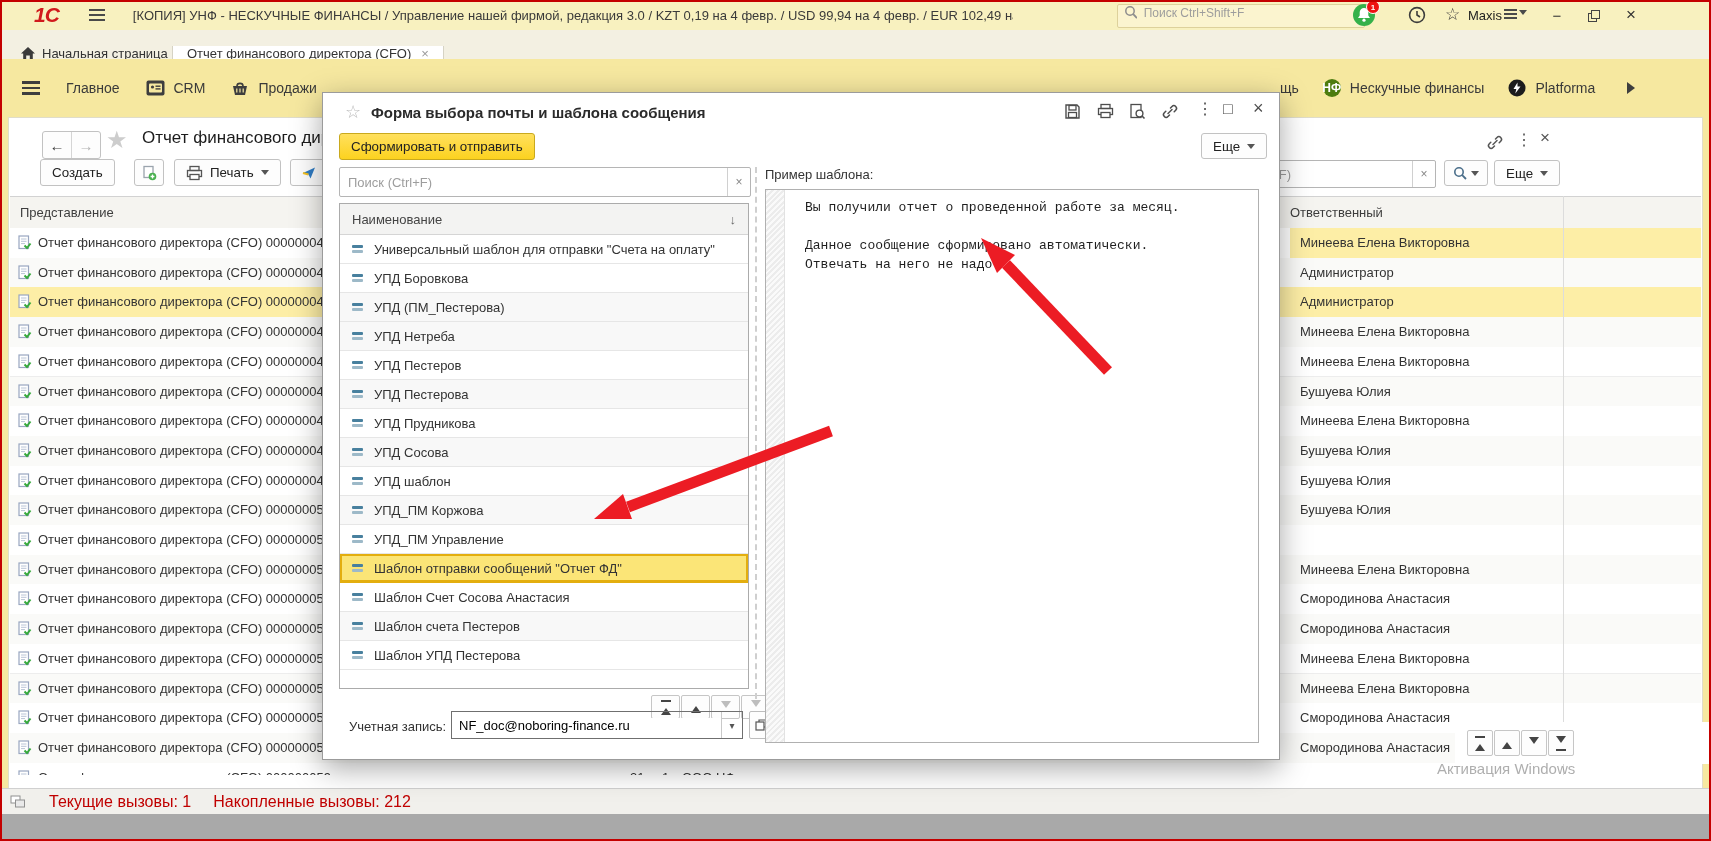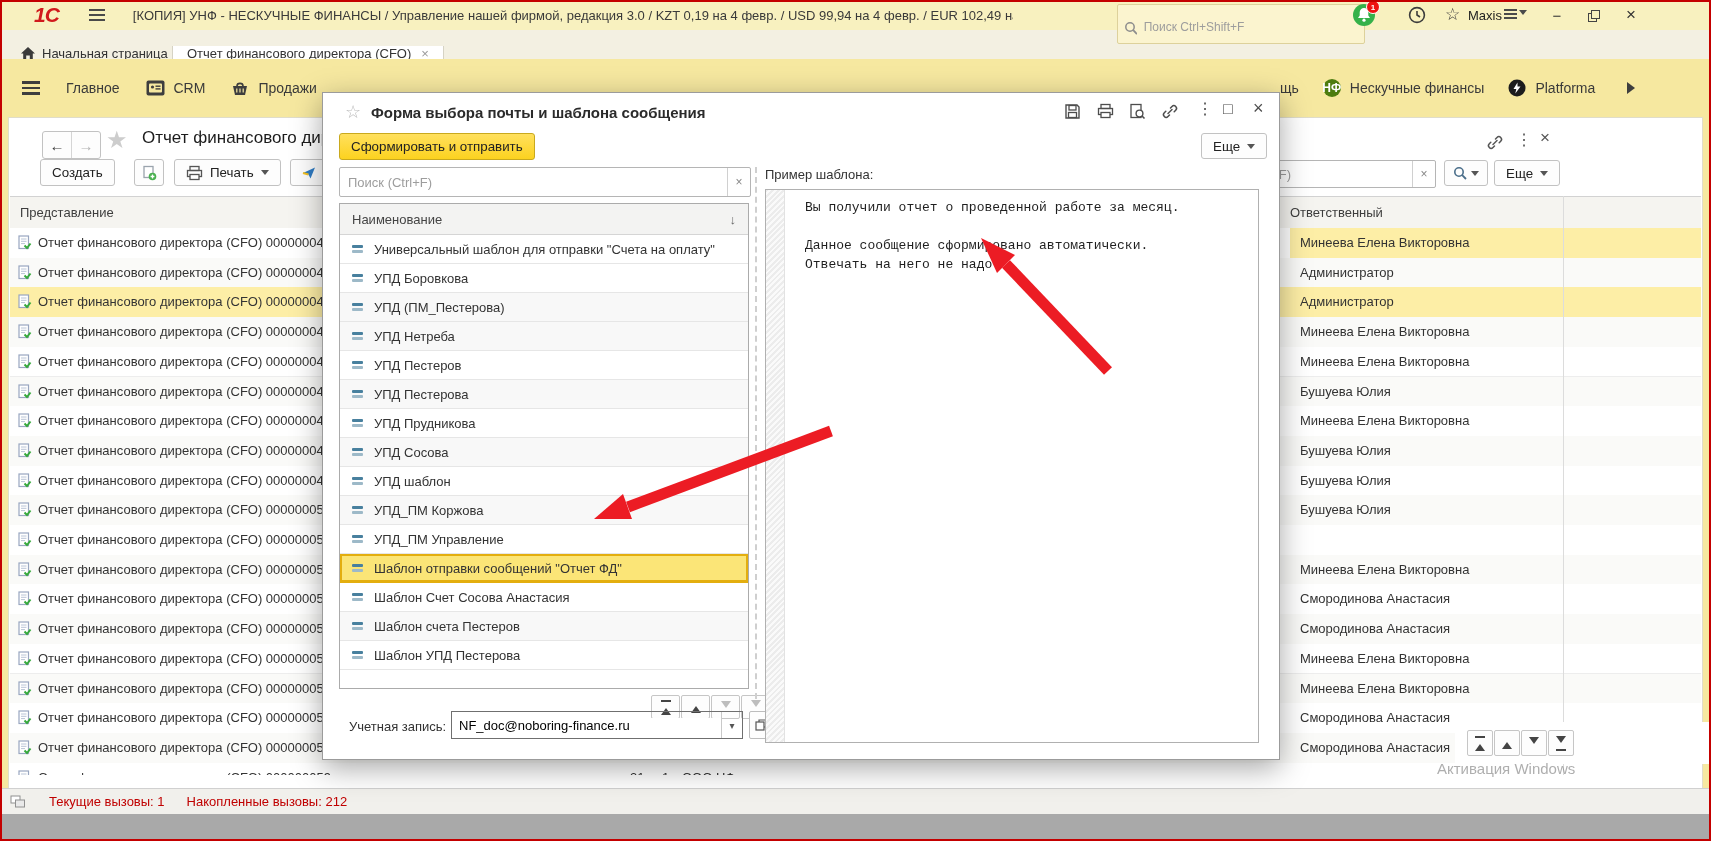--- a/index.html
+++ b/index.html
@@ -8,21 +8,21 @@
   
   .app::after{content:"";position:absolute;inset:0;border:2px solid #c40000;z-index:40;pointer-events:none}
 
   
   .titlebar{position:absolute;left:0;top:0;width:100%;height:30px;background:#f8f1bf;display:flex;align-items:center;z-index:2}
   .logo1c{font-weight:bold;font-style:italic;font-size:21px;color:#d11a1c;margin-left:34px;letter-spacing:-1px}
   .hamb{display:inline-flex;flex-direction:column;gap:3px;margin-left:30px}
   .hamb i{width:16px;height:2px;background:#4a4a4a}
   .win-title{margin-left:28px;white-space:nowrap;overflow:hidden;max-width:880px;color:#3a3a3a}
   .tb-search{position:absolute;left:1117px;top:4px;width:234px;height:22px;background:#fbf4cf;
-             border:1px solid #ddd19b;border-radius:2px;display:flex;align-items:flex-end;padding:8px 6px;gap:5px}
+             border:1px solid #ddd19b;border-radius:2px;display:flex;align-items:flex-start;padding:0 6px;gap:5px}
   .tb-search input{border:none;background:transparent;outline:none;font-size:12px;width:100%;font-family:inherit}
   input::placeholder{color:#9d9d9d}
   .bell{position:absolute;left:1352px;top:3px;width:24px;height:24px}
   .bell .badge{position:absolute;right:-4px;top:-3px;width:12px;height:12px;border-radius:50%;
                background:#e11;color:#fff;font-size:8px;font-weight:bold;display:flex;align-items:center;justify-content:center;border:1px solid #fff}
   .tb-ic{position:absolute;top:6px;color:#3c3c3c}
   .user{position:absolute;left:1468px;top:8px;color:#222}
   .svc{position:absolute;left:1504px;top:9px;display:flex;align-items:flex-end;gap:2px}
   .svc .bars{display:inline-flex;flex-direction:column;gap:2px}
   .svc .bars i{width:13px;height:2px;background:#4a4a4a}
@@ -94,21 +94,21 @@
         display:inline-flex;flex-direction:column;align-items:center;justify-content:center;gap:1px}
   .tb-bar{width:10px;height:2px;background:currentColor;display:block}
   .t-up{width:0;height:0;border:5px solid transparent;border-bottom:7px solid currentColor;display:block}
   .t-dn{width:0;height:0;border:5px solid transparent;border-top:7px solid currentColor;display:block}
   .dark{color:#444}.lite{color:#bdbdbd}
   .watermark{position:absolute;left:1437px;top:760px;font-size:15px;color:rgba(120,120,120,.6);z-index:5}
 
   
   .statusbar{position:absolute;left:0;top:788px;width:100%;height:26px;background:#f1f0ec;border-top:1px solid #d0d0d0;
              display:flex;align-items:center;gap:22px;padding-left:10px;box-sizing:border-box}
-  .statusbar .red{color:#c00000;font-size:13px}
+  .statusbar .red{color:#c00000;font-size:16px}
   .botband{position:absolute;left:0;top:814px;width:100%;height:27px;background:#a9a9a9}
 
   
   .modal{position:absolute;left:322px;top:92px;width:956px;height:666px;background:#fff;border:1px solid #9b9b9b;
          box-shadow:0 8px 28px rgba(0,0,0,.35);z-index:10}
   .m-star{position:absolute;left:22px;top:8px;font-size:18px;color:#bcbcbc}
   .m-title{position:absolute;left:48px;top:11px;font-size:15px;font-weight:bold;color:#2b2b2b}
   .m-ic{position:absolute;top:10px;color:#4d4d4d}
   .m-txtic{position:absolute;top:6px;font-size:16px;color:#4d4d4d}
   .m-list{position:absolute;left:16px;top:110px;width:410px;height:486px;border:1px solid #ababab;box-sizing:border-box;overflow:hidden}

